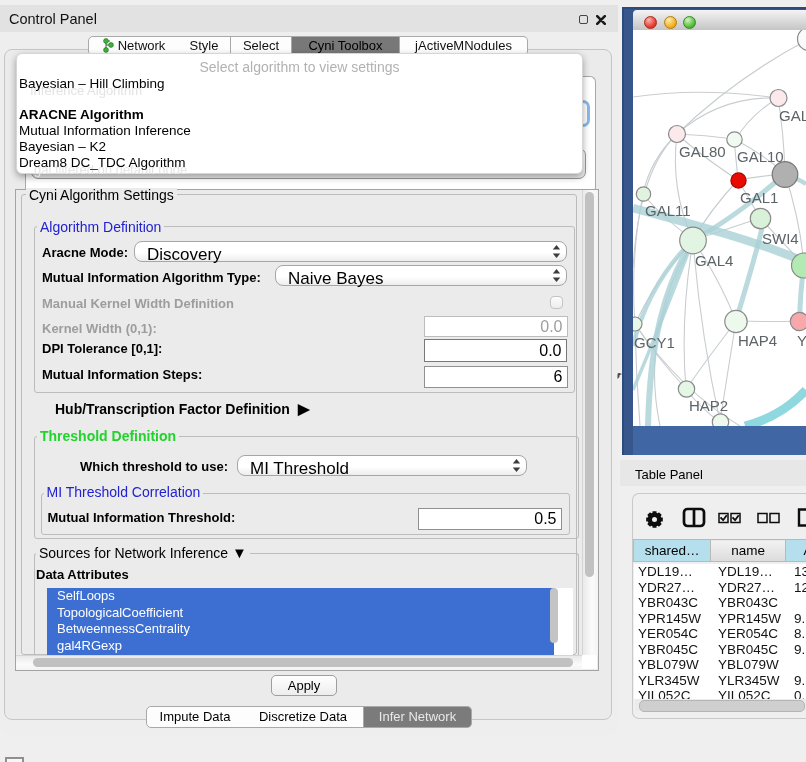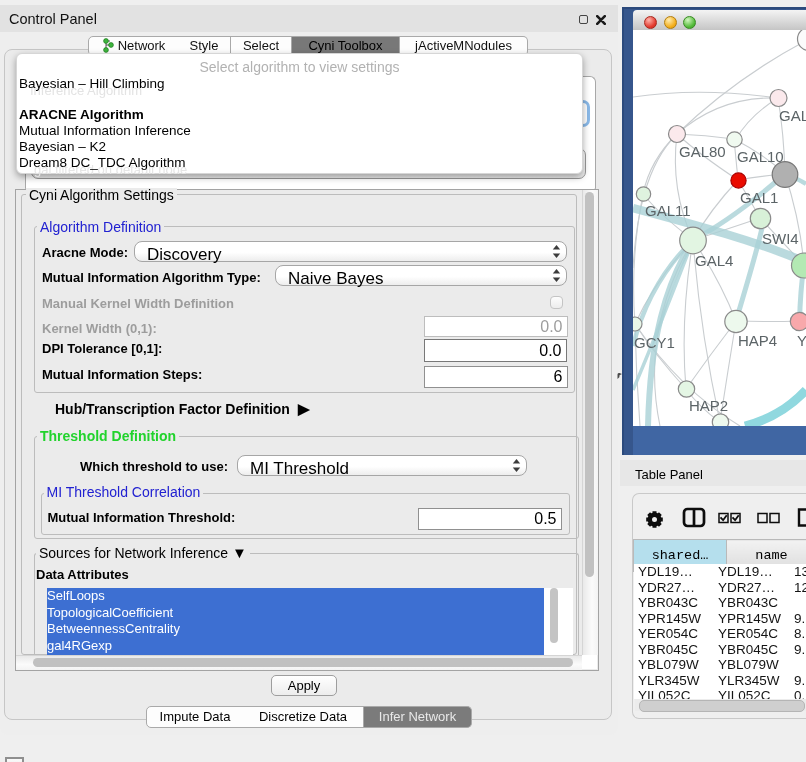--- a/index.html
+++ b/index.html
@@ -69,21 +69,21 @@
 
 #net{left:622px;top:7px;width:184px;height:448px;background:#36568c;box-shadow:inset 2px 2px 0 #2c4a7c;}
 #net-title{left:11px;top:3px;width:173px;height:20px;background:linear-gradient(#f4f4f4,#c5c5c5);border-bottom:1px solid #7f7f7f;border-radius:4px 0 0 0;}
 .tl{position:absolute;top:9px;width:11px;height:11px;border-radius:50%;}
 #canvas{left:11px;top:23px;width:173px;height:396px;background:#fff;}
 
 #tp-title{left:620px;top:460px;width:186px;height:26px;background:#e7e7e7;}
 #tp{left:632px;top:493px;width:174px;height:224px;background:#efefef;border:1px solid #c9c9c9;border-radius:7px 0 0 7px;border-right:none;}
 
 table.tbl{border-collapse:collapse;table-layout:fixed;width:198px;position:absolute;left:0px;top:45px;font-size:13.5px;}
-table.tbl td{border:1px solid #b9b9b9;padding:8px;font-family:Liberation Mono, monospace;}
+table.tbl td{border:1px solid #b9b9b9;padding:0;}
 </style>
 </head>
 <body>
 
 <div class="abs" id="cp"></div>
 <div class="abs" id="cp-title">
     <span class="t">Control Panel</span>
   </div>
 <div id="btn-float"></div>
 <svg id="btn-close" style="position:absolute;" width="10" height="10" viewBox="0 0 10 10">
@@ -167,21 +167,21 @@
 
   <div class="abs bold" style="left:47.5px;top:510px;">Mutual Information Threshold:</div>
   <div class="fld" style="left:418px;top:508px;width:137.5px;height:19.5px;border:1px solid #909090;line-height:19.5px;padding-right:4px;">0.5</div>
 
   <div class="abs grp" style="left:34px;top:553px;width:543px;height:110px;border-bottom:none;"></div>
   <div class="grplabel" style="left:36px;top:546px;">Sources for Network Inference <span style="font-size:15px;">▼</span></div>
 
   <div class="abs bold" style="left:36px;top:567px;">Data Attributes</div>
 
   <div class="abs" style="left:47px;top:588px;width:526px;height:68px;background:#fff;overflow:hidden;">
-    <div style="position:absolute;left:0;top:0;width:496.5px;height:68px;background:#3d6fd2;color:#fff;font-size:13px;line-height:16.7px;padding-left:0;">
+    <div style="position:absolute;left:0;top:0;width:496.5px;height:68px;background:#3d6fd2;color:#fff;font-size:13px;line-height:16.7px;padding-left:10px;">
       SelfLoops<br>TopologicalCoefficient<br>BetweennessCentrality<br>gal4RGexp
     </div>
     <div style="position:absolute;left:503px;top:0px;width:8px;height:55px;background:#c4c4c4;border-radius:4px;"></div>
   </div>
 
   <div class="abs vtrack"></div>
   <div class="abs vthumb"></div>
   <div class="abs htrack"></div>
   <div class="abs hthumb"></div>
   <div class="abs" style="left:582px;top:655px;width:15px;height:14px;background:#fff;"></div>

